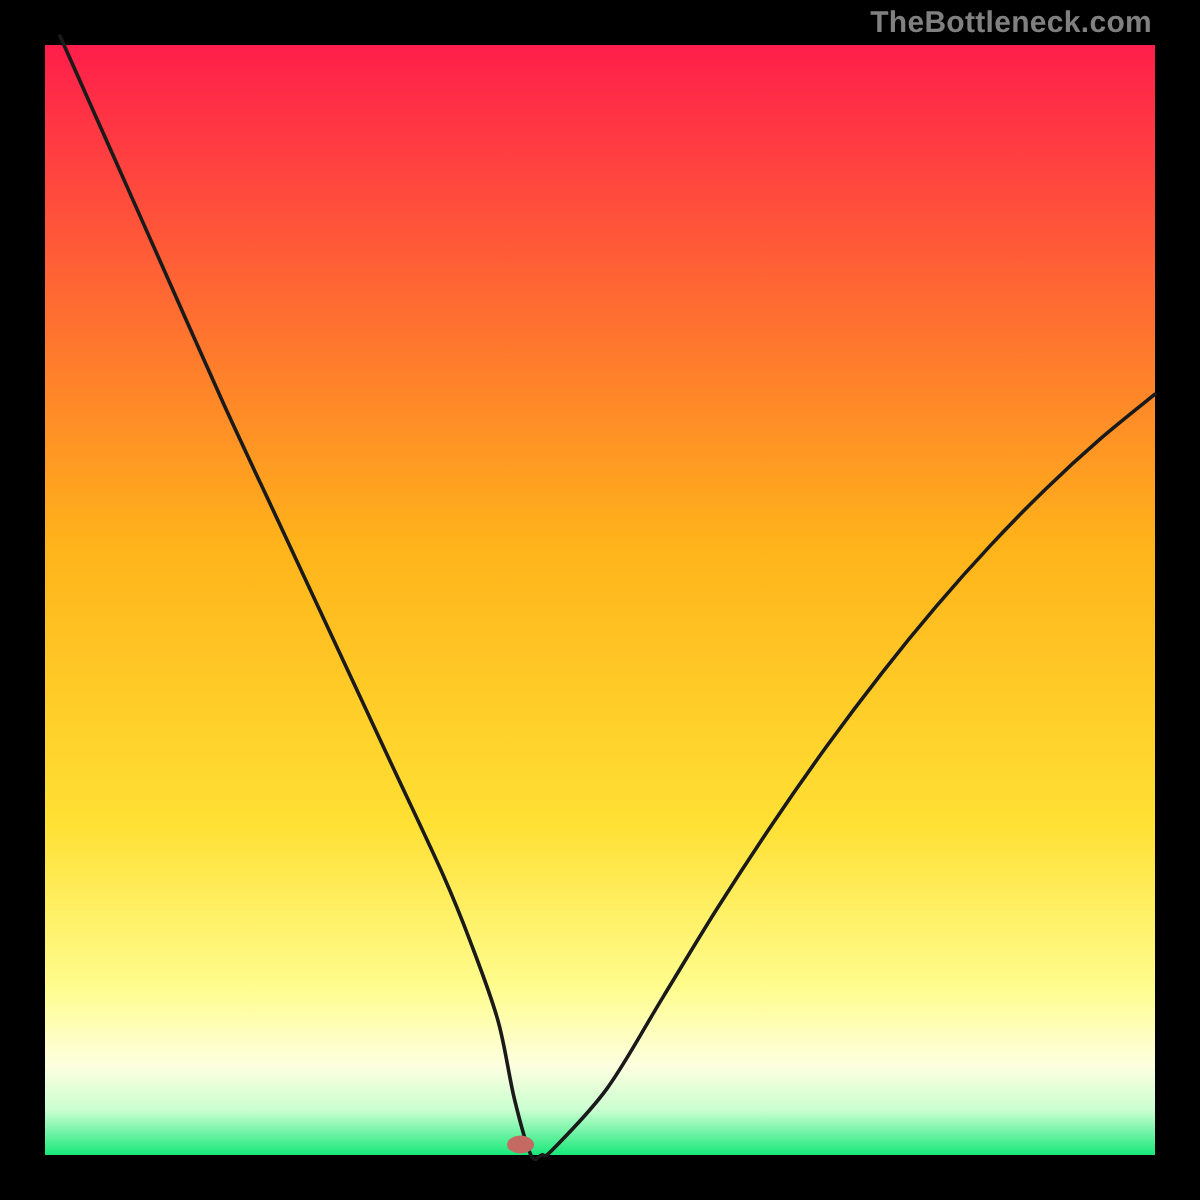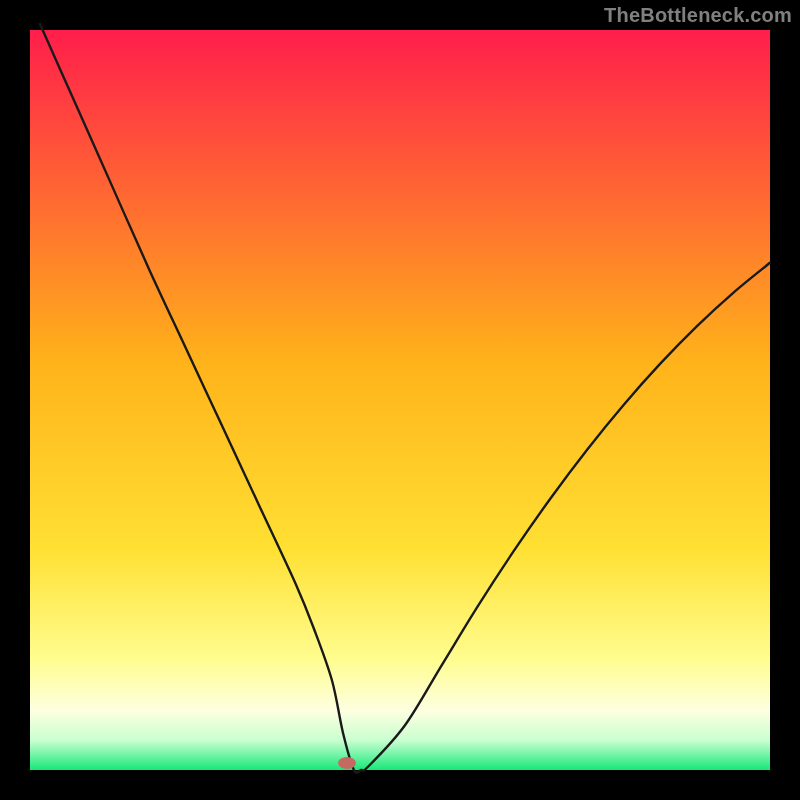--- a/index.html
+++ b/index.html
@@ -13,21 +13,21 @@
   }
   .stage {
     position: relative;
     width: 800px;
     height: 800px;
     background: #000;
   }
   .watermark {
     position: absolute;
     top: 4px;
-    right: 8px;
+    right: 32px;
     color: #808080;
     font-size: 20px;
     font-weight: 600;
     letter-spacing: 0.2px;
     user-select: none;
   }
   svg {
     position: absolute;
     top: 0;
     left: 0;

